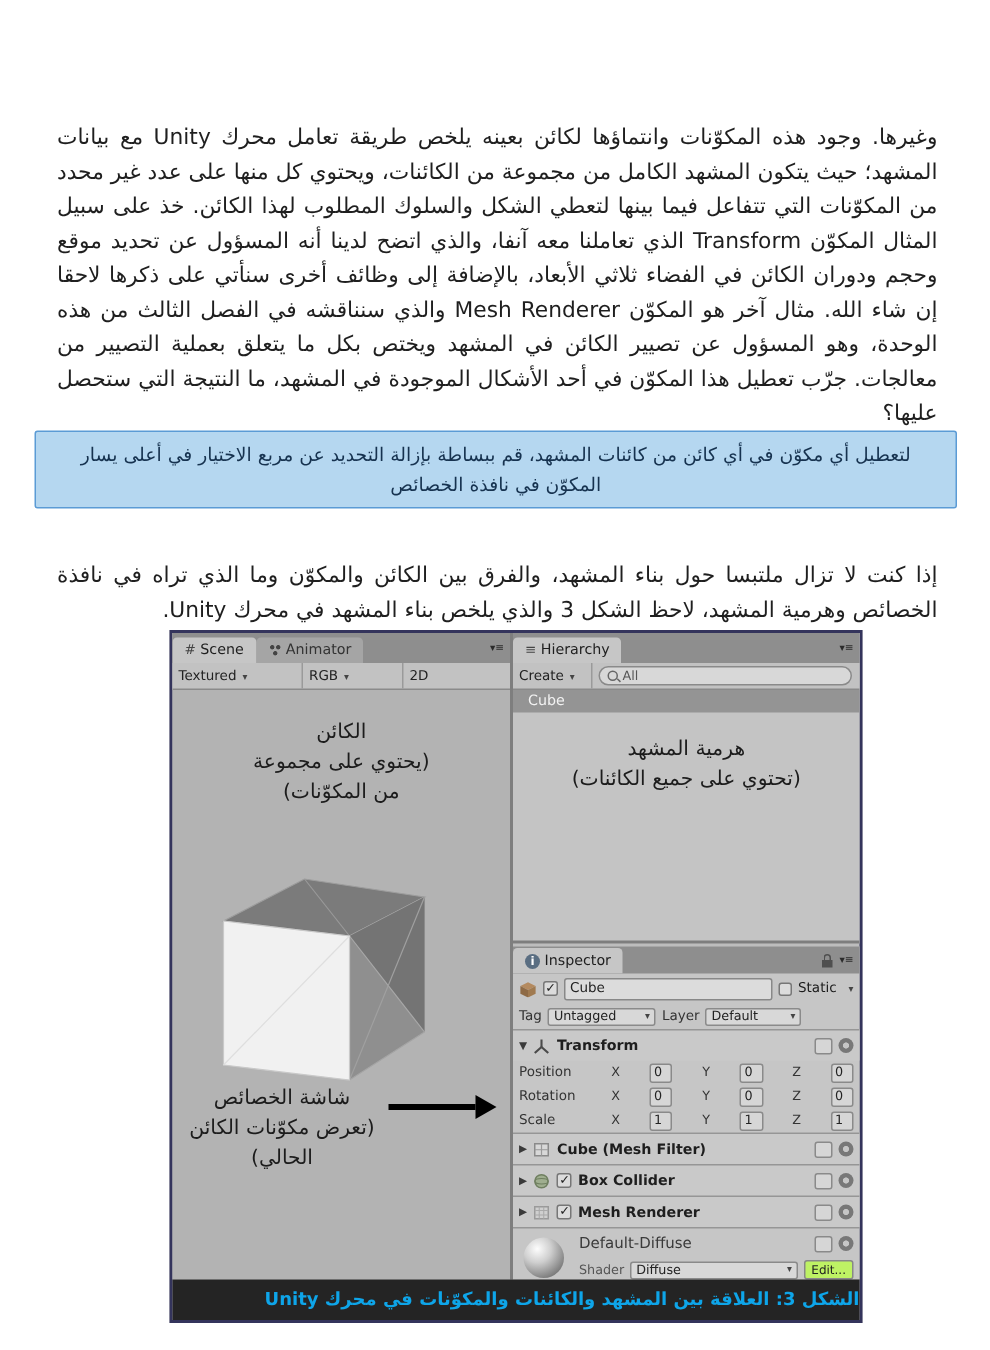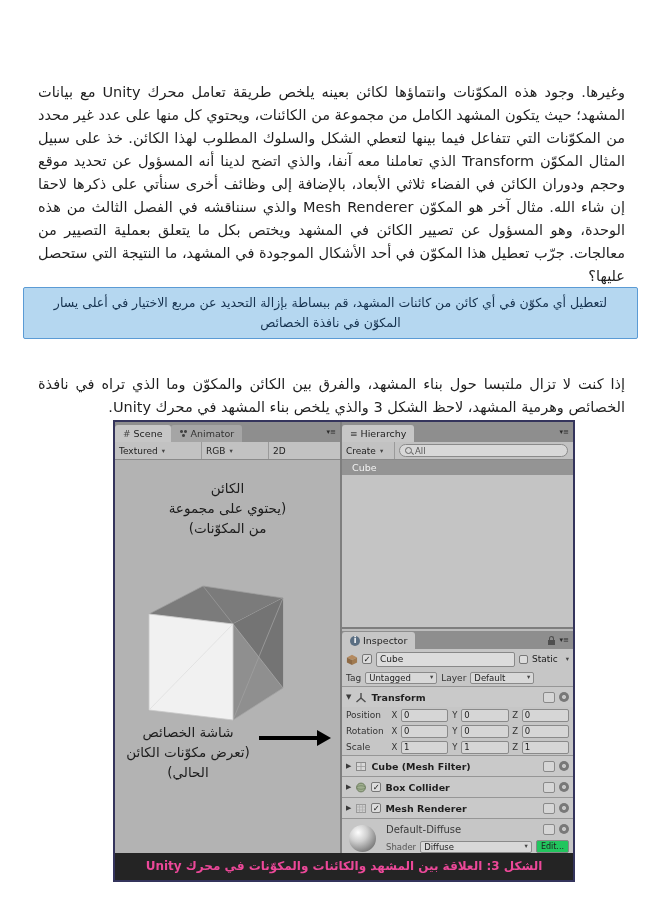--- a/index.html
+++ b/index.html
@@ -12,21 +12,21 @@
   #p1{top:66px;}
   #p2{top:358px;}
   
   #note{position:absolute;top:287px;left:23px;right:22px;background:#b5d7f0;
     border:1px solid #5b9bd5;border-radius:2px;direction:rtl;text-align:center;
     font-size:12.5px;line-height:20px;color:#16324f;padding:5px 12px;box-sizing:border-box;}
   
   #figure{position:absolute;top:420px;left:113px;width:462px;height:462px;
     border:2px solid #34345c;background:#bdbdbd;box-sizing:border-box;}
   .caption-bar{position:absolute;left:0;right:0;bottom:0;height:27px;background:#242424;
-    color:#ec4899;direction:rtl;text-align:center;font-size:12px;font-weight:bold;line-height:26px;}
+    color:#0ea5e9;direction:rtl;text-align:right;font-size:12px;font-weight:bold;line-height:26px;}
   
   .scene-panel{position:absolute;left:0;top:0;width:225px;height:431px;background:#b3b3b3;border-right:2px solid #7e7e7e;box-sizing:content-box;}
   .right-col{position:absolute;left:227px;top:0;right:0;height:431px;}
   .hierarchy-panel{position:absolute;left:0;right:0;top:0;height:207px;background:#c4c4c4;border-bottom:2px solid #7e7e7e;box-sizing:border-box;}
   .inspector-panel{position:absolute;left:0;right:0;top:209px;bottom:0;background:#c6c6c6;}
   
   .tabbar{background:#8e8e8e;height:20px;display:flex;align-items:flex-end;overflow:hidden;}
   .tab{display:flex;align-items:center;gap:3px;padding:0 8px;height:17px;background:#c6c6c6;
     border-radius:3px 3px 0 0;font-size:9.5px;color:#1e1e1e;white-space:nowrap;}
   .tab.inactive{background:#a5a5a5;color:#333;}
@@ -63,33 +63,33 @@
     font-size:9px;line-height:12px;padding:0 3px;color:#222;}
   .dd{display:flex;align-items:flex-start;justify-content:space-between;background:#d8d8d8;
     border:1px solid #8a8a8a;border-radius:2px;height:12px;font-size:8.5px;padding:0 3px;color:#222;box-sizing:border-box;}
   .comp-header{display:flex;align-items:center;gap:4px;height:20px;border-top:1px solid #969696;
     background:#c9c9c9;padding:0 4px;font-size:9.5px;font-weight:bold;color:#1e1e1e;}
   .fold{font-size:7px;color:#3a3a3a;flex:none;}
   .hdr-icons{margin-left:auto;display:flex;gap:4px;align-items:center;}
   .helpbook{width:10px;height:9px;background:#d6d6d6;border:1px solid #8a8a8a;border-radius:2px;flex:none;}
   .gear{width:10px;height:10px;border-radius:50%;flex:none;
     background:radial-gradient(circle,#c6c6c6 26%,#787878 32%,#787878 72%,#c6c6c6 78%);}
-  .t-row{display:flex;align-items:center;gap:3px;height:16px;padding:0 4px;font-size:9px;color:#333;}
+  .t-row{display:flex;align-items:center;gap:19px;height:16px;padding:0 4px;font-size:9px;color:#333;}
   .t-label{width:42px;flex:none;}
   .axis{width:7px;text-align:center;flex:none;font-size:8.5px;color:#333;}
   .t-field{flex:1;height:11px;background:#d6d6d6;border:1px solid #8a8a8a;border-radius:2px;
     font-size:8.5px;line-height:10px;padding:0 2px;color:#222;}
   .mini-icon{width:12px;height:11px;flex:none;}
   .material{position:relative;border-top:1px solid #969696;height:41px;}
   .sphere{position:absolute;left:7px;top:6px;width:27px;height:27px;border-radius:50%;
     background:radial-gradient(circle at 34% 28%,#fdfdfd 0%,#cfcfcf 35%,#8a8a8a 70%,#4f4f4f 100%);}
   .mat-name{position:absolute;left:44px;top:5px;font-size:10px;color:#3a3a3a;}
   .shader-row{position:absolute;left:44px;top:21px;right:4px;display:flex;align-items:center;gap:4px;font-size:8.5px;color:#555;}
   .mat-icons{position:absolute;right:4px;top:5px;display:flex;gap:4px;}
-  .btn{background:#22c55e;border:1px solid #888;border-radius:2px;height:13px;line-height:12px;
+  .btn{background:#bef264;border:1px solid #888;border-radius:2px;height:13px;line-height:12px;
     font-size:8px;color:#222;padding:0 4px;box-sizing:border-box;}
   .lock{width:7px;height:5px;background:#4f4f4f;position:relative;margin-top:4px;flex:none;}
   .lock::before{content:"";position:absolute;top:-4px;left:1px;width:3px;height:3px;
     border:1.4px solid #4f4f4f;border-bottom:none;border-radius:3px 3px 0 0;}
   .info-i{width:10px;height:10px;border-radius:50%;background:#5a6e82;color:#fff;font-size:8px;
     line-height:10px;text-align:center;font-weight:bold;flex:none;}
   .anim-dots{width:9px;height:9px;flex:none;
     background:radial-gradient(circle at 2.5px 2.5px,#444 1.2px,transparent 1.7px),
                radial-gradient(circle at 6.5px 2.5px,#444 1.2px,transparent 1.7px),
                radial-gradient(circle at 4.5px 6.5px,#444 1.2px,transparent 1.7px);}
@@ -170,20 +170,24 @@
         <div class="tb-dd" style="width:44px;">
           <span>Create</span>
           <span class="caret">▾</span>
         </div>
         <div class="search-pill">
           <span class="mag"></span>
           <span>All</span>
         </div>
       </div>
       <div class="h-row selected">Cube</div>
+      <div class="annot hier-annot">
+        <div>هرمية المشهد</div>
+        <div>(تحتوي على جميع الكائنات)</div>
+      </div>
     </div>
 
     <div class="inspector-panel">
       <div class="tabbar insp-tabbar">
         <div class="tab">
           <span class="info-i">i</span>
           <span>Inspector</span>
         </div>
         <div class="tabbar-menu" style="display:flex;gap:5px;align-items:center;">
           <span class="lock"></span>

